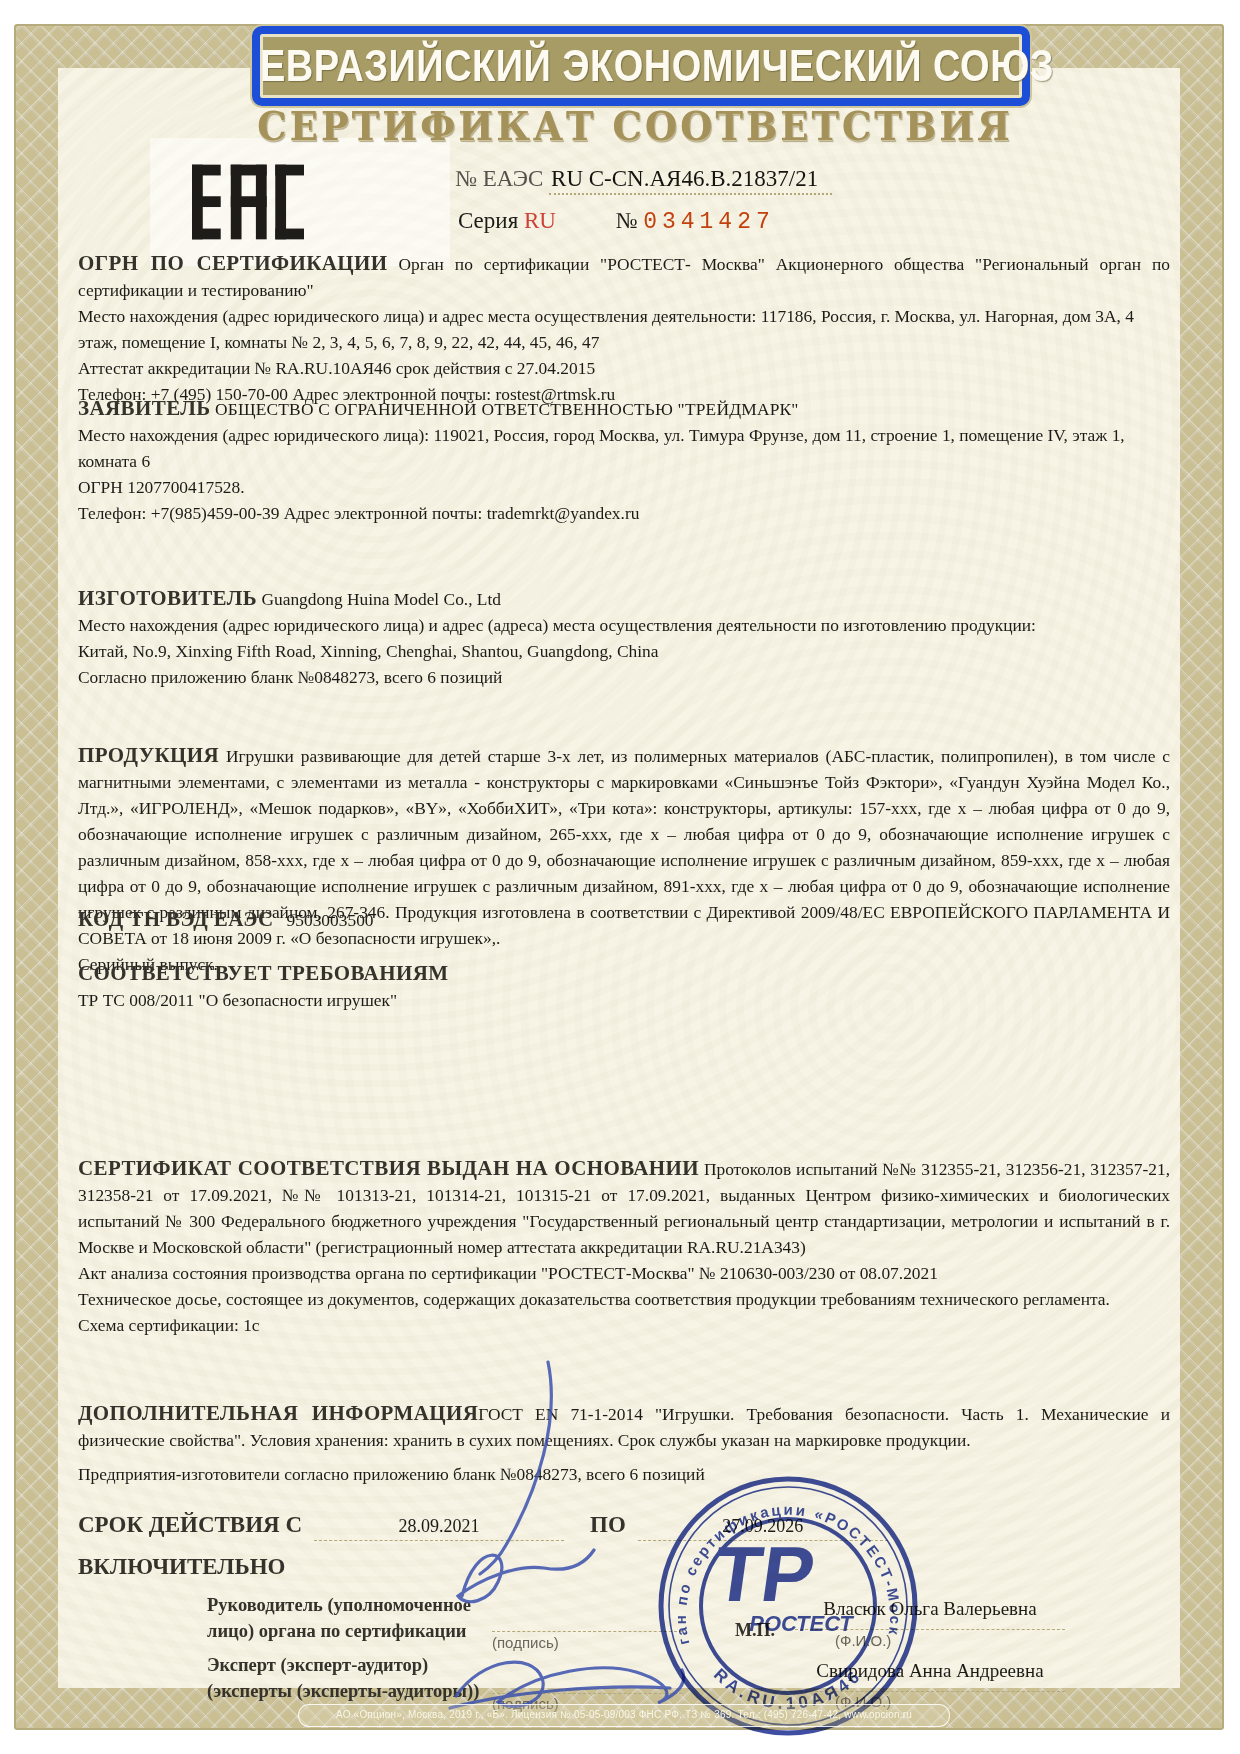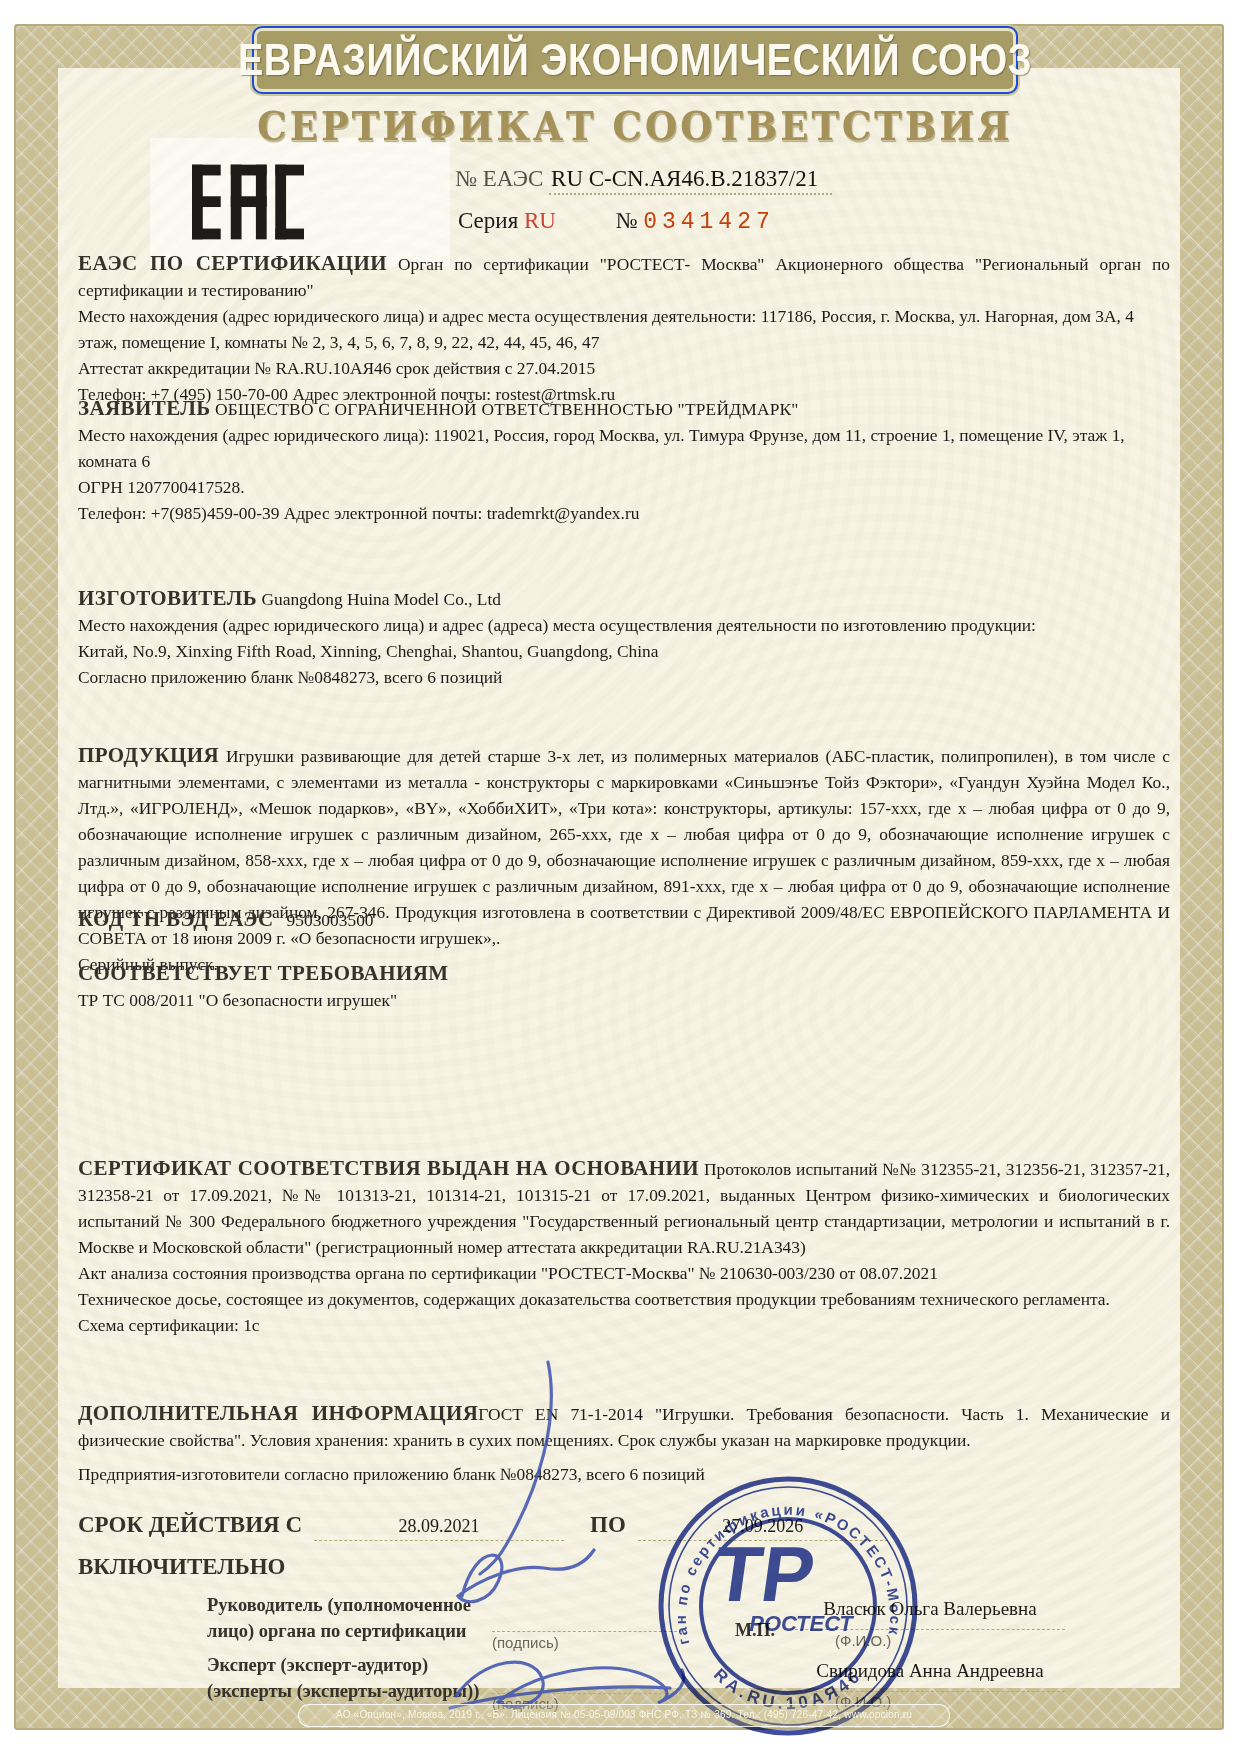--- a/index.html
+++ b/index.html
@@ -16,22 +16,22 @@
       repeating-linear-gradient(-45deg, rgba(139,127,78,.30) 0 2px, transparent 2px 13px);
     box-shadow:inset 0 0 0 2px #b6ab7c;}
   .inner{position:absolute;left:58px;top:68px;width:1122px;height:1620px;
     background:
       repeating-radial-gradient(circle at 28% 22%, rgba(185,175,130,.05) 0 7px, transparent 7px 16px),
       repeating-radial-gradient(circle at 74% 58%, rgba(185,175,130,.045) 0 8px, transparent 8px 18px),
       #f7f4e6;}
 
   
   .banner{position:absolute;left:252px;top:26px;width:762px;height:64px;background:#a79b66;
-    border:2px solid #1d4ed8;border-radius:10px;box-shadow:inset 0 0 0 3px #e9e3c6, 0 0 0 2px #cfc69c;
-    display:flex;align-items:center;justify-content:center;}
+    border:8px solid #1d4ed8;border-radius:10px;box-shadow:inset 0 0 0 3px #e9e3c6, 0 0 0 2px #cfc69c;
+    display:flex;align-items:center;}
   .banner span{font-family:"Liberation Sans", sans-serif;font-weight:700;font-size:38px;color:#fdfbf1;
     letter-spacing:.5px;transform:scaleY(1.18);text-shadow:1px 1px 1px rgba(90,80,40,.55);white-space:nowrap;}
 
   
   .eac-backdrop{position:absolute;left:150px;top:138px;width:300px;height:128px;background:rgba(255,255,255,.5);}
   .eac{position:absolute;left:192px;top:150px;}
 
   
   .cert-title{position:absolute;left:0;top:104px;width:1270px;text-align:center;
     font-family:"DejaVu Serif", serif;font-weight:700;font-size:37px;letter-spacing:3px;color:#a5925a;
@@ -112,21 +112,21 @@
 
   <div class="seriesline">
     <span>Серия</span>
     <span class="red">RU</span>
     <span class="gap"></span>
     <span>№</span>
     <span class="serial">0341427</span>
   </div>
 
   <section style="top:250px">
-    <p class="just"><span class="shead">ЕАЭС ПО СЕРТИФИКАЦИИ</span>
+    <p class="just"><span class="shead">ОГРН ПО СЕРТИФИКАЦИИ</span>
       <span>Орган по сертификации "РОСТЕСТ- Москва" Акционерного общества "Региональный орган по сертификации и тестированию"</span></p>
     <p>Место нахождения (адрес юридического лица) и адрес места осуществления деятельности: 117186, Россия, г. Москва, ул. Нагорная, дом 3А, 4 этаж, помещение I, комнаты № 2, 3, 4, 5, 6, 7, 8, 9, 22, 42, 44, 45, 46, 47</p>
     <p>Аттестат аккредитации № RA.RU.10АЯ46 срок действия с 27.04.2015</p>
     <p>Телефон: +7 (495) 150-70-00  Адрес электронной почты: rostest@rtmsk.ru</p>
   </section>
 
   <section style="top:395px">
     <p><span class="shead">ЗАЯВИТЕЛЬ</span>
       <span class="caps">ОБЩЕСТВО С ОГРАНИЧЕННОЙ ОТВЕТСТВЕННОСТЬЮ "ТРЕЙДМАРК"</span></p>
     <p>Место нахождения (адрес юридического лица): 119021, Россия, город Москва, ул. Тимура Фрунзе, дом 11, строение 1, помещение IV, этаж 1, комната 6</p>

